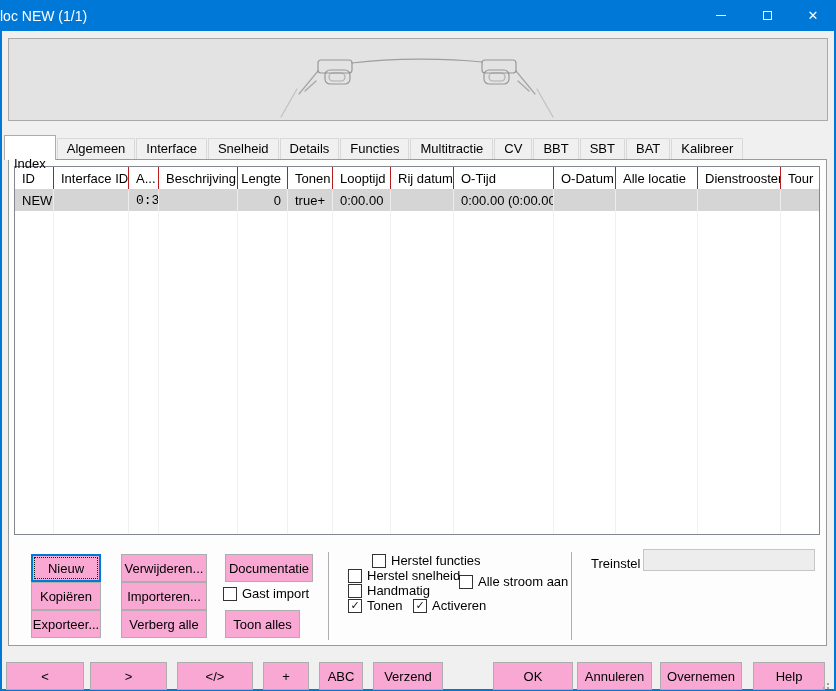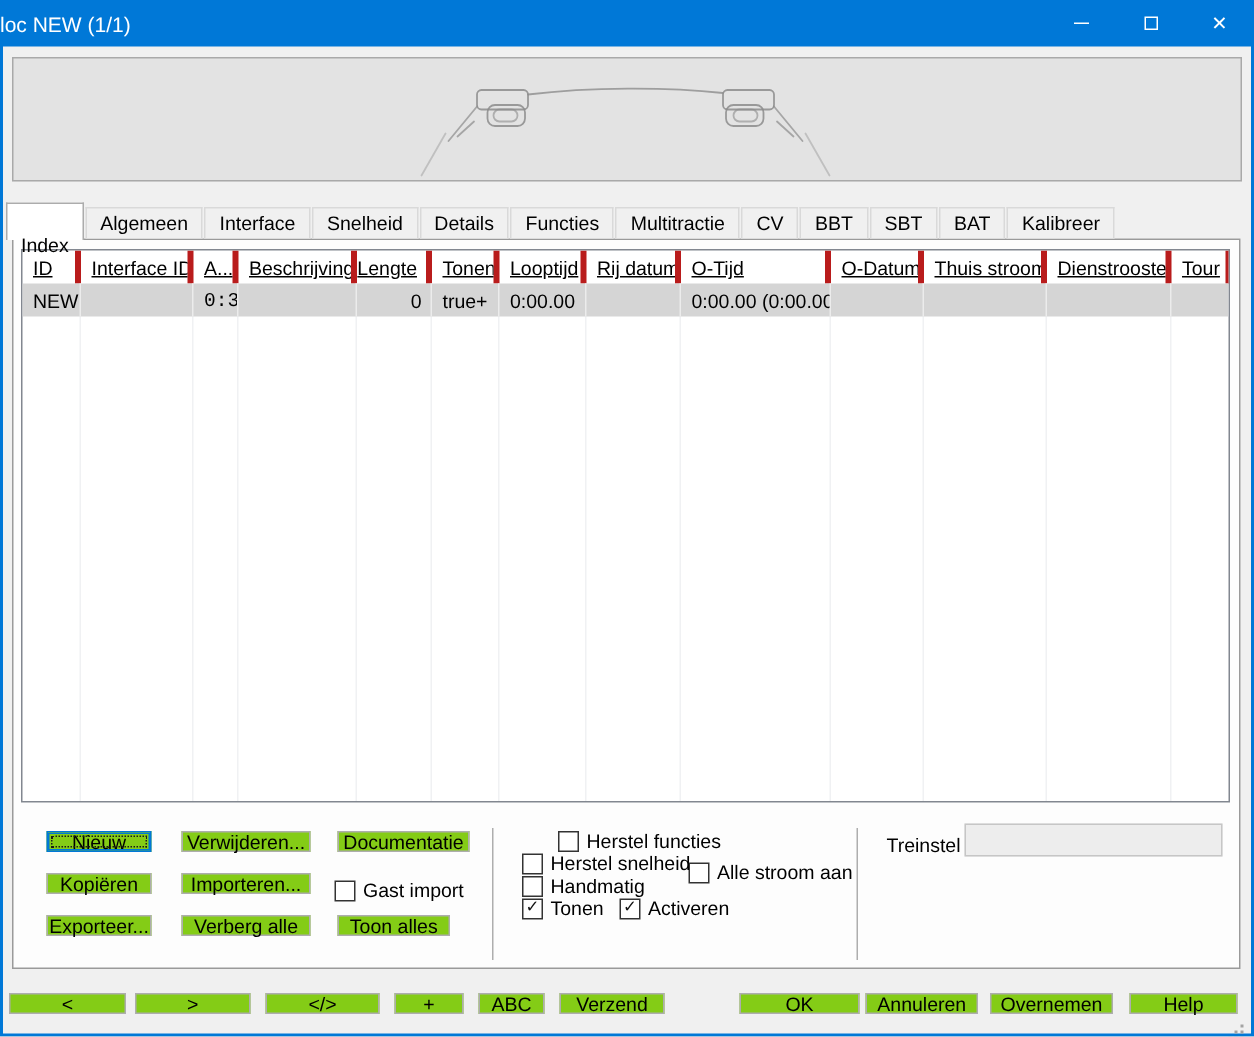--- a/index.html
+++ b/index.html
@@ -22,32 +22,32 @@
   .tab{box-sizing:border-box;height:21px;padding:2px 9px 0;margin-right:1px;background:#f0f0f0;
        border:1px solid #d9d9d9;border-bottom:none;white-space:nowrap;min-width:24px;text-align:center;}
   .tab.selected{height:25px;padding-top:20px;background:#fff;border-color:#acacac;margin-bottom:-1px;z-index:4;}
   
   .page{position:absolute;left:8px;top:159px;width:819px;height:487px;background:#fdfdfd;
         border:1px solid #9a9a9a;box-sizing:border-box;z-index:2;}
   
   .table{position:absolute;left:5px;top:6px;width:806px;height:369px;background:#fff;
          border:1px solid #828790;box-sizing:border-box;display:flex;flex-direction:column;overflow:hidden;}
   .thead{display:flex;height:22px;flex:none;}
-  .th{box-sizing:border-box;padding:4px 0 0 7px;border-right:4px solid #b91c1c;white-space:nowrap;
-      overflow:hidden;flex:none;text-decoration:underline;}
+  .th{box-sizing:border-box;padding:4px 0 0 7px;border-right:1px solid #b91c1c;white-space:nowrap;
+      overflow:hidden;flex:none;}
   .th.right{text-align:right;padding-left:0;padding-right:6px;}
   .tbody{position:relative;flex:1;}
   .colgrid{position:absolute;inset:0;display:flex;}
   .colgrid .cgl{box-sizing:border-box;border-right:1px solid #f0f1f3;height:100%;flex:none;}
   .trow{position:absolute;left:0;top:0;width:100%;height:22px;display:flex;background:#d5d5d5;}
   .td{box-sizing:border-box;padding:4px 0 0 7px;border-right:1px solid rgba(255,255,255,.55);
       white-space:nowrap;overflow:hidden;flex:none;}
   .td.right{text-align:right;padding-left:0;padding-right:6px;}
   
-  .btn{position:absolute;height:14px;background:#84cc16;border:1px solid #adadad;box-sizing:border-box;
+  .btn{position:absolute;height:28px;background:#f9a8d4;border:1px solid #adadad;box-sizing:border-box;
        display:flex;align-items:center;justify-content:center;font-family:inherit;font-size:13px;
        white-space:nowrap;padding:0;}
   .btn.focused{border:1px solid #0078d7;box-shadow:inset 0 0 0 1px #0078d7;
                outline:1px dotted #1a1a1a;outline-offset:-4px;}
   
   .chk{position:absolute;display:inline-flex;align-items:center;gap:5px;white-space:nowrap;}
   .box{width:12px;height:12px;flex:none;border:1px solid #333;background:#fff;box-sizing:content-box;
        display:inline-flex;align-items:center;justify-content:center;font-size:11px;line-height:1;color:#111;}
   .vsep{position:absolute;width:1px;background:#aeaeae;}
   
@@ -117,21 +117,21 @@
           <div class="th" style="width: 39px;">ID</div>
           <div class="th" style="width: 75px;">Interface ID</div>
           <div class="th" style="width: 30px;">A...</div>
           <div class="th" style="width: 79px;">Beschrijving</div>
           <div class="th right" style="width: 50px;">Lengte</div>
           <div class="th" style="width: 45px;">Tonen</div>
           <div class="th" style="width: 58px;">Looptijd</div>
           <div class="th" style="width: 63px;">Rij datum</div>
           <div class="th" style="width: 100px;">O-Tijd</div>
           <div class="th" style="width: 62px;">O-Datum</div>
-          <div class="th" style="width: 82px;">Thuis stroom</div>
+          <div class="th" style="width: 82px;">Alle locatie</div>
           <div class="th" style="width: 83px;">Dienstrooster</div>
           <div class="th" style="width: 40px;">Tour</div>
         </div>
       <div class="tbody" id="tbody">
         <div class="colgrid" id="colgrid">
             <div class="cgl" style="width: 39px;"></div>
             <div class="cgl" style="width: 75px;"></div>
             <div class="cgl" style="width: 30px;"></div>
             <div class="cgl" style="width: 79px;"></div>
             <div class="cgl" style="width: 50px;"></div>

